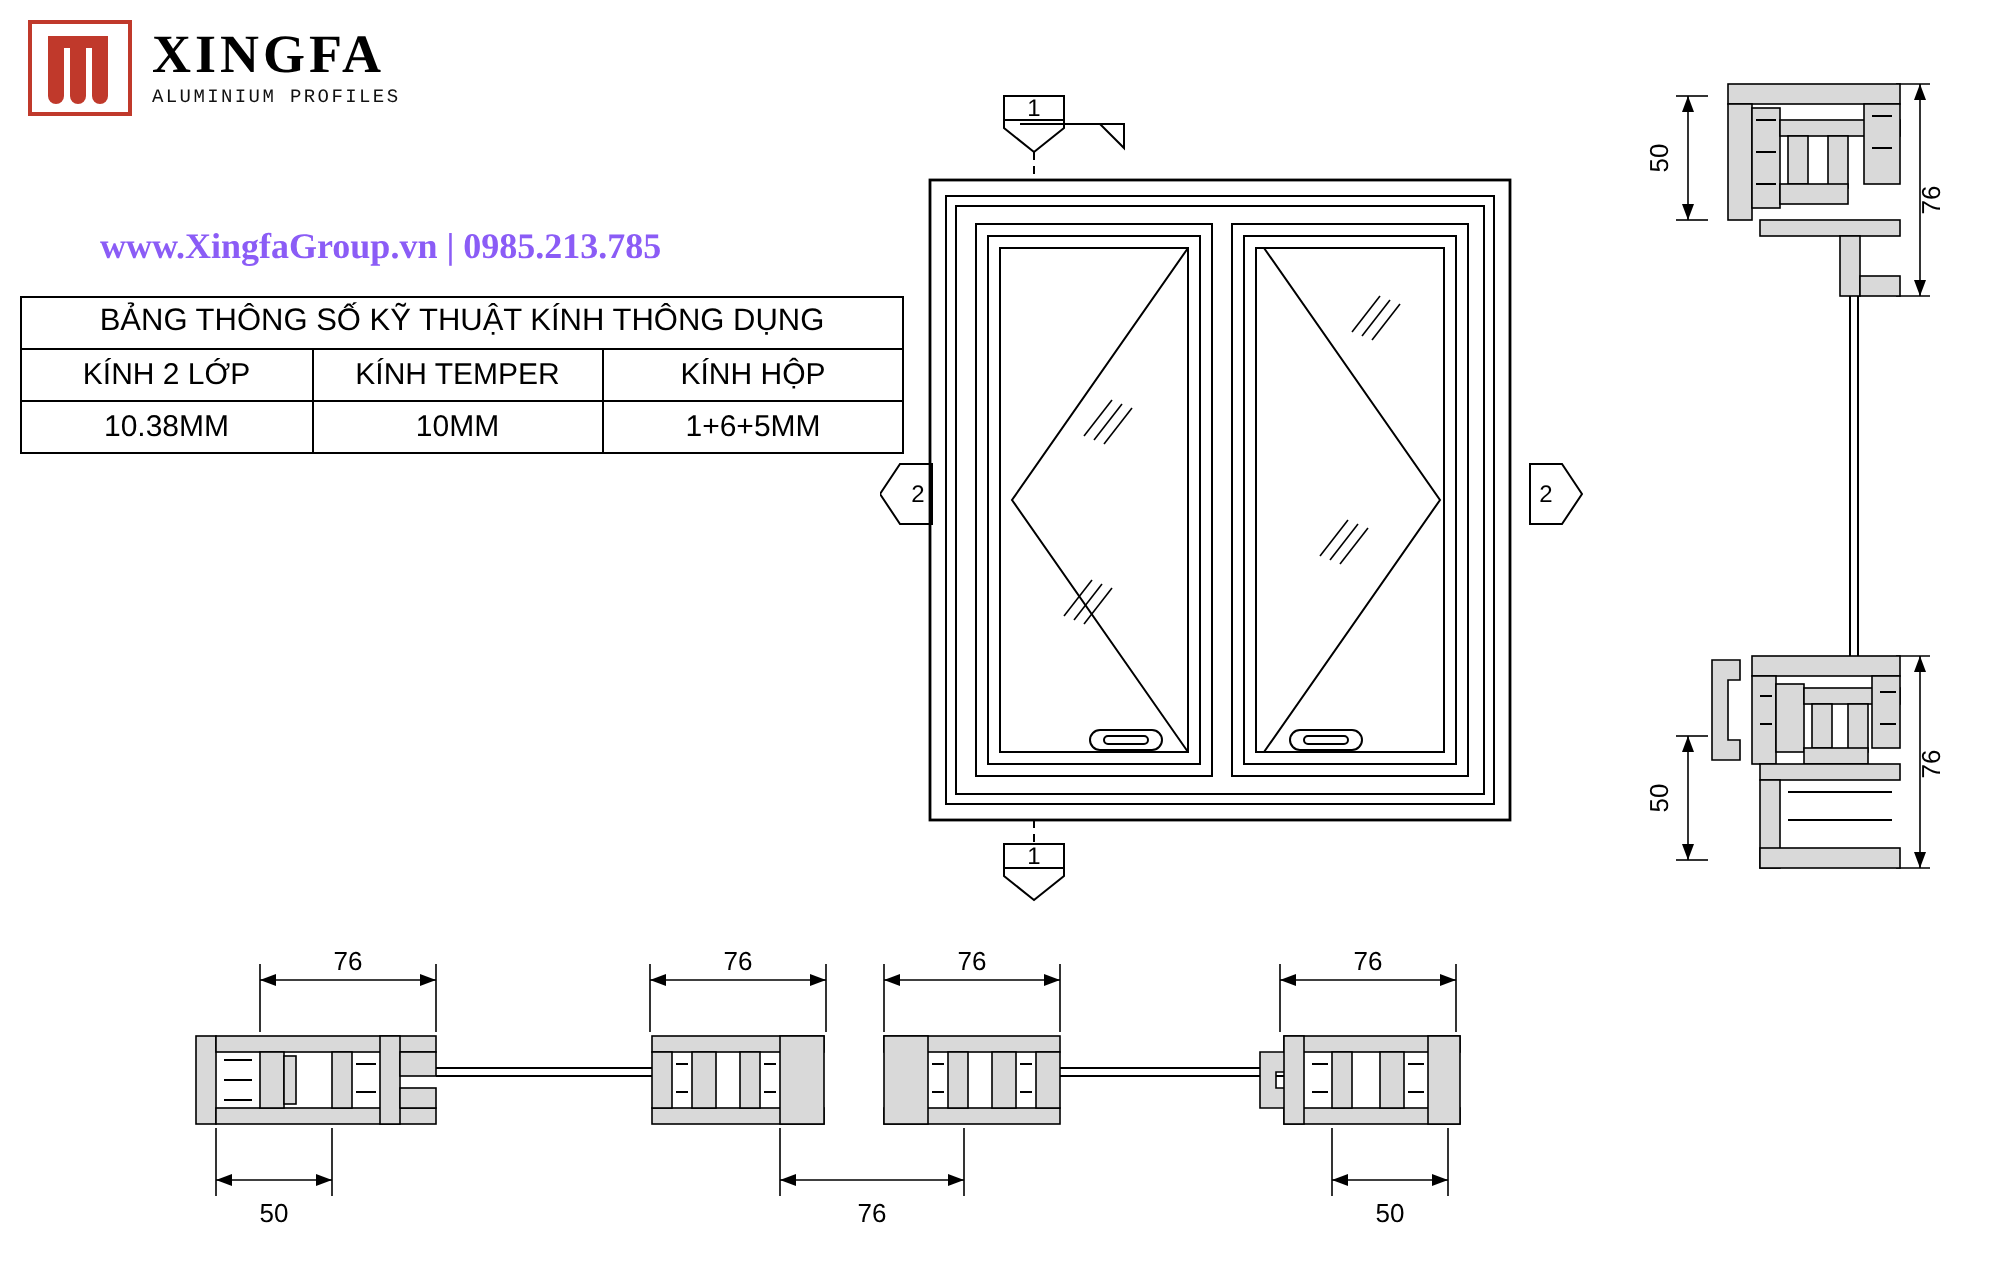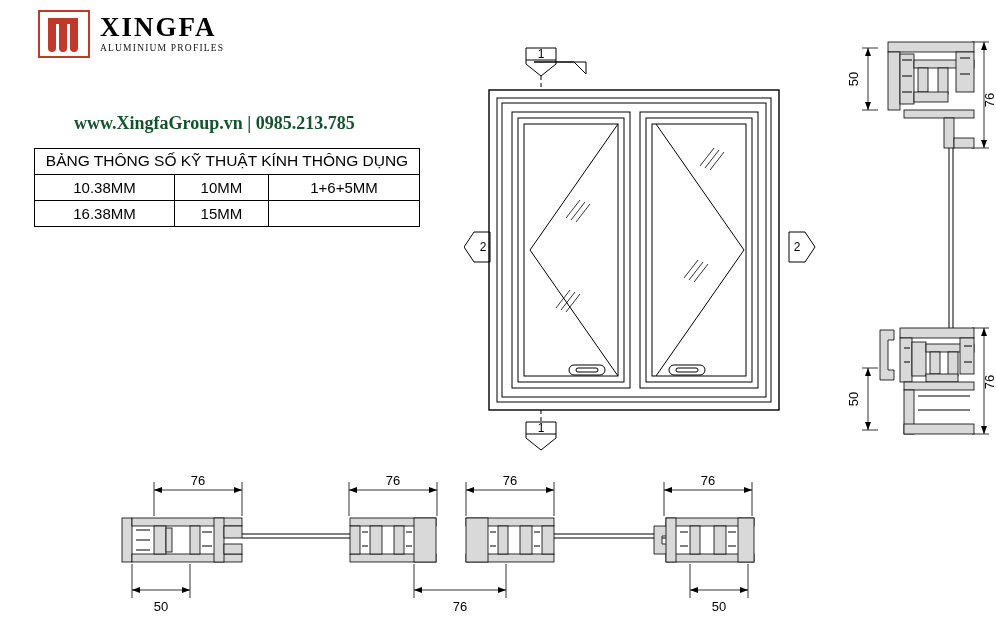--- a/index.html
+++ b/index.html
@@ -1,40 +1,40 @@
 <!DOCTYPE html>
 <html><head>
 <meta charset="utf-8">
 <style>
   html,body{margin:0;padding:0;background:#ffffff;}
   body{width:996px;height:634px;position:relative;overflow:hidden;
        font-family:"Liberation Sans", sans-serif;color:#000;}
-  .abs{position:absolute;margin-left:24px;}
+  .abs{position:absolute;}
 
   
   #logo-block{left:14px;top:8px;width:260px;height:56px;}
   #logo-mark{position:absolute;left:0;top:2px;width:52px;height:48px;
              border:2px solid #c0392b;box-sizing:border-box;}
   #logo-mark .bar{position:absolute;background:#c0392b;}
   .lb1{left:8px;top:6px;width:8px;height:34px;border-radius:0 0 4px 4px;}
   .lb2{left:19px;top:6px;width:8px;height:34px;border-radius:0 0 4px 4px;}
   .lb3{left:30px;top:6px;width:8px;height:34px;border-radius:0 0 4px 4px;}
   .lb4{left:8px;top:6px;width:30px;height:6px;}
   #logo-text{position:absolute;left:62px;top:4px;}
   #logo-name{font-family:"Liberation Serif", serif;font-weight:bold;
              font-size:27px;letter-spacing:2px;line-height:30px;}
   #logo-sub{font-size:9.5px;letter-spacing:1.2px;color:#111;
-            font-family:Liberation Serif, serif;margin-top:1px;}
+            font-family:Liberation Mono, monospace;margin-top:1px;}
 
   
   #website-line{left:50px;top:113px;font-family:"Liberation Serif", serif;
-                font-weight:bold;font-size:18px;color:#14532d;white-space:nowrap;}
+                font-weight:bold;font-size:18px;color:#8b5cf6;white-space:nowrap;}
 
   
-  #spec-table{left:10px;top:148px;width:386px;border-collapse:collapse;}
+  #spec-table{left:10px;top:148px;width:442px;border-collapse:collapse;}
   #spec-table td,#spec-table th{border:1px solid #000;font-size:15px;
       text-align:center;padding:2px 0 3px;font-weight:normal;
       font-family:"Liberation Sans", sans-serif;}
   #spec-table .title-cell{font-size:15.5px;padding:3px 4px 4px;}
   #spec-table tr{height:26px;}
   .empty-cell{border:1px solid #000;}
 
   
   svg{display:block;}
   .ln{stroke:#000;fill:none;}
@@ -63,28 +63,28 @@
 </div>
 
 <div class="abs" id="website-line">www.XingfaGroup.vn | 0985.213.785</div>
 
 <table class="abs" id="spec-table">
   <tbody>
       <tr>
     <td class="title-cell" colspan="3">BẢNG THÔNG SỐ KỸ THUẬT KÍNH  THÔNG DỤNG</td>
   </tr>
   <tr>
+    <th style="width:33%">KÍNH 2 LỚP</th>
+    <th style="width:33%">KÍNH TEMPER</th>
+    <th style="width:34%">KÍNH HỘP</th>
+  </tr>
+  <tr>
     <td>10.38MM</td>
     <td>10MM</td>
     <td>1+6+5MM</td>
-  </tr>
-  <tr>
-    <td>16.38MM</td>
-    <td>15MM</td>
-    <td class="empty-cell"></td>
   </tr>
 </tbody>
   </table>
 
 <div class="abs" style="left:440px;top:40px;">
 <svg width="360" height="420" viewBox="0 0 360 420">
 
   <rect class="ln med" x="25" y="50" width="290" height="320"></rect>
   <rect class="ln thin" x="33" y="58" width="274" height="304"></rect>
   <rect class="ln thin" x="38" y="63" width="264" height="294"></rect>

